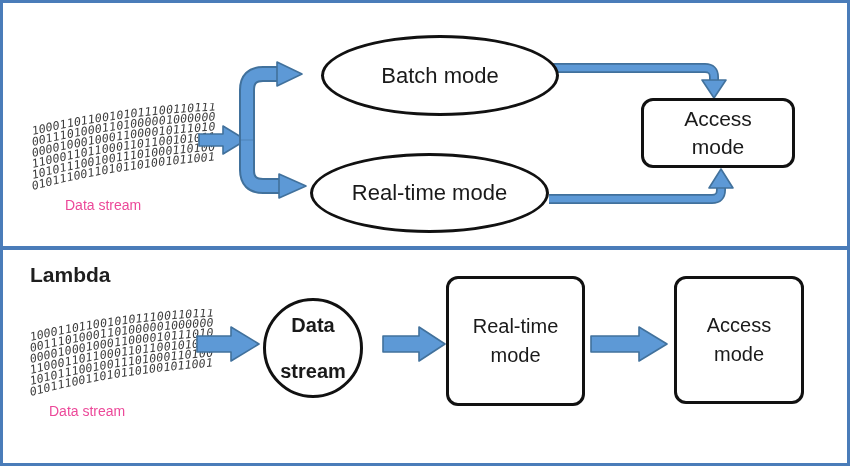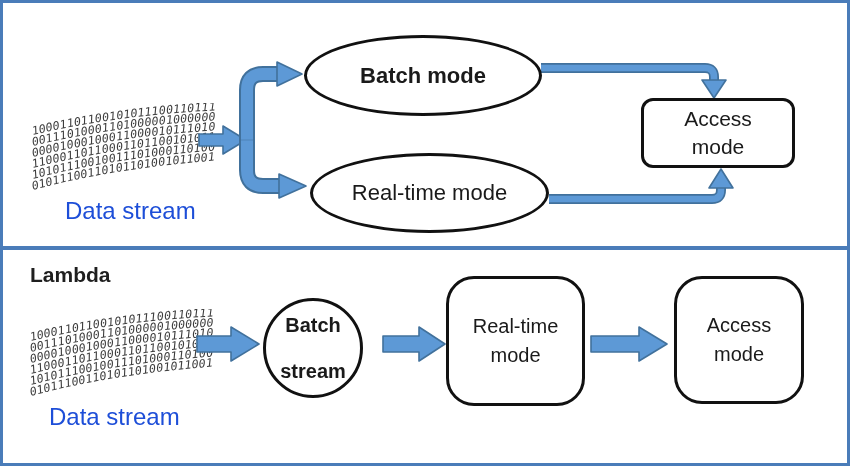--- a/index.html
+++ b/index.html
@@ -2,29 +2,29 @@
 <html><head>
 <meta charset="utf-8">
 <style>
   html,body{margin:0;padding:0;background:#ffffff;}
   .stage{
     position:relative;width:850px;height:466px;box-sizing:border-box;
     border:3px solid #4a7cb9;background:#ffffff;overflow:hidden;
     font-family:"Liberation Sans", sans-serif;color:#1a1a1a;
   }
   .panel-title{position:absolute;font-size:21px;font-weight:bold;color:#1f1f1f;}
-  .stream-label{position:absolute;font-size:24px;color:#1d4ed8;}
+  .stream-label{position:absolute;font-size:14px;color:#ec4899;}
   .divider{position:absolute;left:0;width:850px;height:4px;background:#4a7cb9;}
   .node{
     position:absolute;display:flex;flex-direction:column;align-items:center;justify-content:center;
     box-sizing:border-box;border:3px solid #111;background:#fff;text-align:center;
   }
   .ellipse{border-radius:50%;font-size:22px;}
   .roundbox{border-radius:12px;font-size:21px;line-height:28px;}
-  .biground{border-radius:28px;font-size:20px;line-height:29px;}
+  .biground{border-radius:12px;font-size:20px;line-height:29px;}
   .circle{border-radius:50%;font-size:20px;font-weight:bold;line-height:22px;}
   .circle .gap{height:24px;}
   .conn{position:absolute;left:0;}
   svg text{font-family:"DejaVu Sans Mono", monospace;font-style:italic;fill:#3d3d3d;}
   .band-dark{fill:none;stroke:#41719c;}
   .band-light{fill:none;stroke:#5d99d6;}
   .ah{fill:#5d99d6;stroke:#41719c;stroke-width:1.6;stroke-linejoin:round;}
 </style>
 </head>
 <body>
@@ -83,21 +83,21 @@
       <polygon class="ah" points="699,77 723,77 711,95"></polygon>
     </g>
 
     <g>
       <path class="band-dark" stroke-width="10" d="M546,196 H709 Q718,196 718,187 V183"></path>
       <path class="band-light" stroke-width="6.5" d="M546,196 H709 Q718,196 718,187 V183"></path>
       <polygon class="ah" points="706,185 730,185 718,166"></polygon>
     </g>
   </svg>
 
-  <div class="node ellipse" style="left:301px;top:32px;width:238px;height:81px;font-weight:bold;">
+  <div class="node ellipse" style="left:318px;top:32px;width:238px;height:81px;">
     <span>Batch mode</span>
   </div>
 
   <div class="node ellipse" style="left:307px;top:150px;width:239px;height:80px;">
     <span>Real-time mode</span>
   </div>
 
   <div class="node roundbox" style="left:638px;top:95px;width:154px;height:70px;">
     <span>Access</span>
     <span>mode</span>
@@ -138,21 +138,21 @@
 
   <div class="stream-label" style="left:46px;top:400px;">Data stream</div>
 
   <svg class="conn" style="top:246px;" width="850" height="218" viewBox="0 0 850 218">
     <polygon class="ah" points="194,87 228,87 228,78 256,95 228,112 228,103 194,103"></polygon>
     <polygon class="ah" points="380,87 416,87 416,78 442,95 416,112 416,103 380,103"></polygon>
     <polygon class="ah" points="588,87 636,87 636,78 664,95 636,112 636,103 588,103"></polygon>
   </svg>
 
   <div class="node circle" style="left:260px;top:295px;width:100px;height:100px;">
-    <span>Batch</span>
+    <span>Data</span>
     <span class="gap"></span>
     <span>stream</span>
   </div>
 
   <div class="node biground" style="left:443px;top:273px;width:139px;height:130px;">
     <span>Real-time</span>
     <span>mode</span>
   </div>
 
   <div class="node biground" style="left:671px;top:273px;width:130px;height:128px;">

